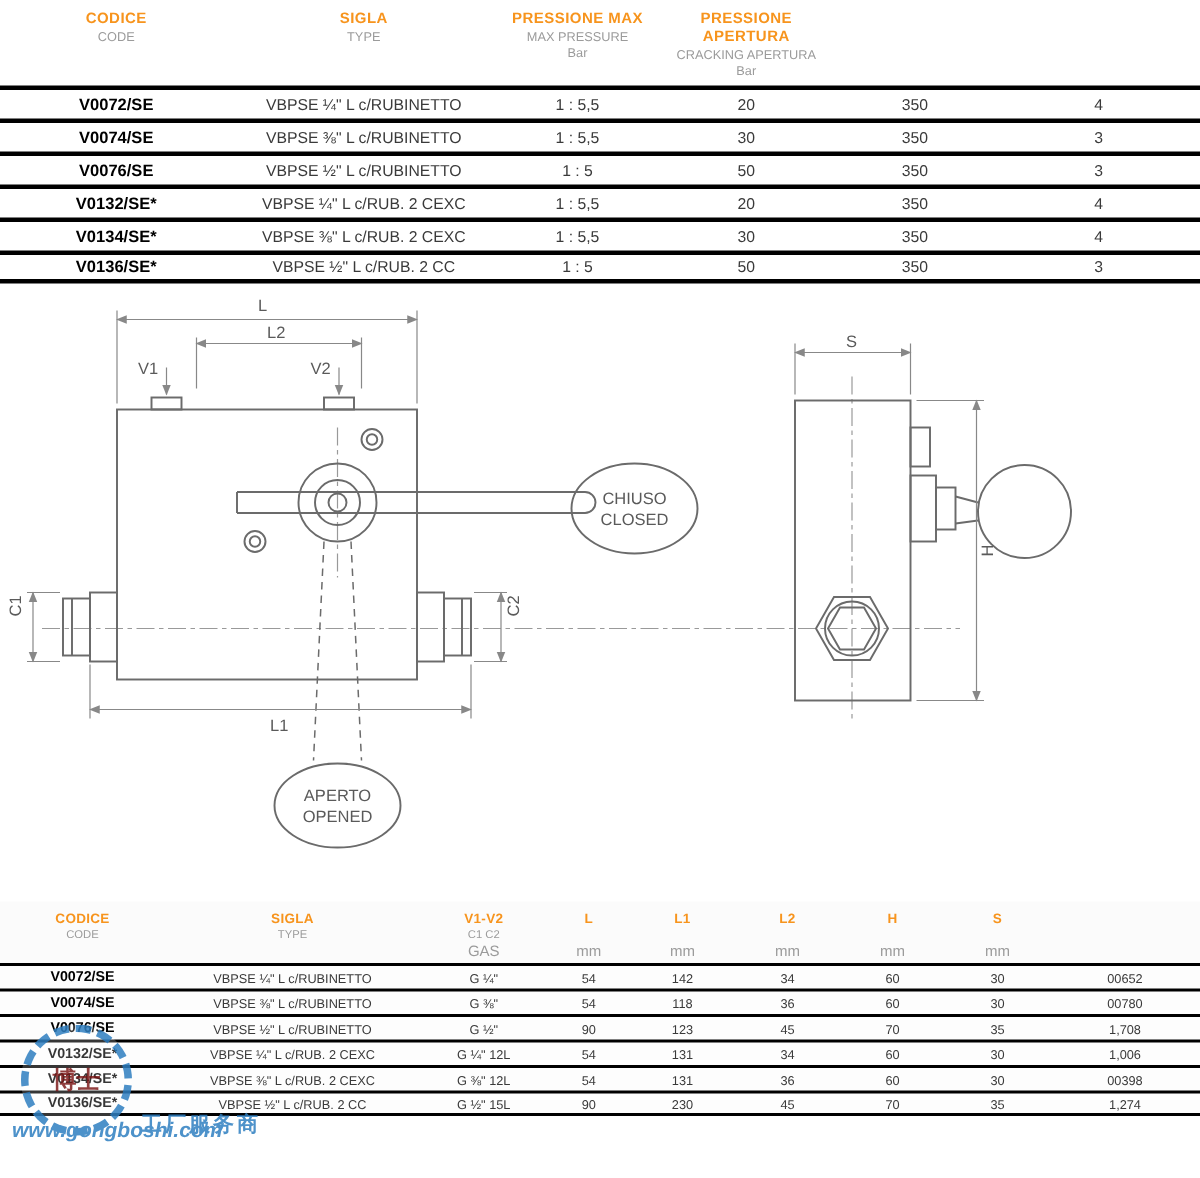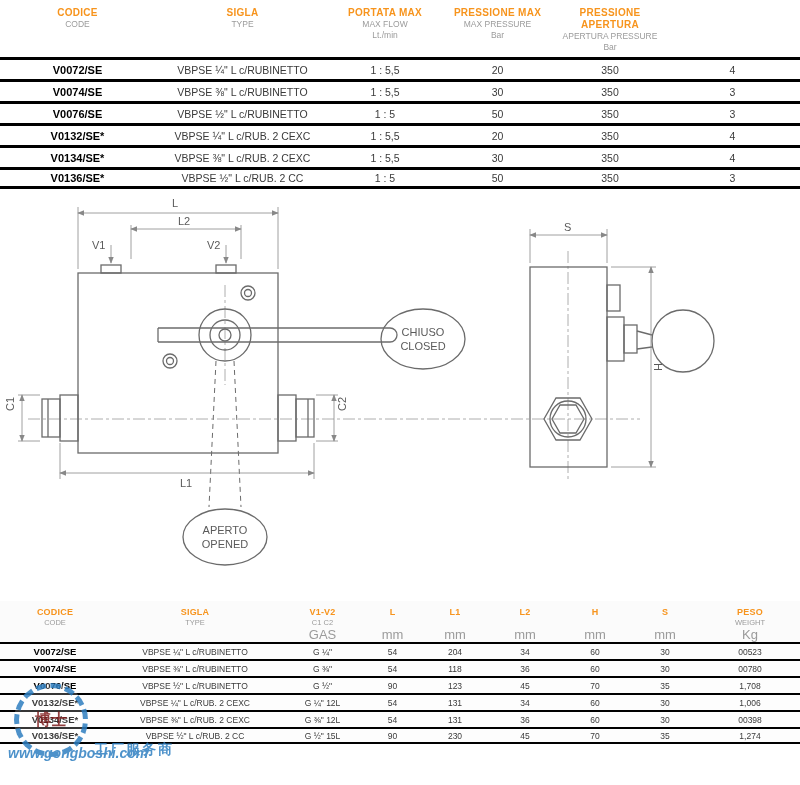--- a/index.html
+++ b/index.html
@@ -25,21 +25,21 @@
   .dim-label { fill:#5a5a5a; font-size:11px; font-family:"Liberation Sans", sans-serif; }
   .balloon-text { fill:#5a5a5a; font-size:11px; font-family:"Liberation Sans", sans-serif; text-anchor:middle; }
 
   
   .bt { width:800px; }
   .bt-grid { display:grid; grid-template-columns:110px 170px 85px 55px 70px 70px 70px 70px 100px; }
   .bt-header { padding:6px 0 3px 0; background:#fbfbfb; }
   .bt-hcell { text-align:center; }
   .bt-main { color:#F7941D; font-size:9px; font-weight:bold; line-height:11px; letter-spacing:.2px; }
   .bt-sub  { color:#9b9b9b; font-size:7.5px; line-height:9px; min-height:9px; }
-  .bt-unit { color:#9b9b9b; font-size:13px; line-height:9px; margin-top:3px; min-height:9px; }
+  .bt-unit { color:#9b9b9b; font-size:10px; line-height:9px; margin-top:3px; min-height:9px; }
   .bt-row { border-top:2px solid #000; height:17px; align-items:center; background:#fdfdfd; }
   .bt-row:last-child { border-bottom:2px solid #000; }
   .bt-cell { text-align:center; font-size:8.5px; color:#3a3a3a; }
   .bt-code { font-weight:bold; color:#000; font-size:9.5px; }
 
   
   .watermark { position:absolute; left:2px; bottom:2px; width:240px; height:100px; color:#2f7fc1; opacity:.85; pointer-events:none; }
   .wm-ring { position:absolute; left:12px; top:0; width:74px; height:74px; border-radius:50%;
              border:5px dashed #2f7fc1; display:flex; align-items:center; justify-content:center; background:rgba(255,255,255,.25); }
   .wm-char { font-size:16px; font-weight:bold; color:#7f1d1d; }
@@ -55,32 +55,27 @@
     <div class="tt-grid tt-header">
       <div class="tt-hcell">
         <div class="tt-main">CODICE</div>
         <div class="tt-sub">CODE</div>
       </div>
       <div class="tt-hcell">
         <div class="tt-main">SIGLA</div>
         <div class="tt-sub">TYPE</div>
       </div>
       <div class="tt-hcell">
-        <div class="tt-main">PORTATA MAX</div>
-        <div class="tt-sub">MAX FLOW</div>
-        <div class="tt-unit">Lt./min</div>
-      </div>
-      <div class="tt-hcell">
         <div class="tt-main">PRESSIONE MAX</div>
         <div class="tt-sub">MAX PRESSURE</div>
         <div class="tt-unit">Bar</div>
       </div>
       <div class="tt-hcell">
         <div class="tt-main">PRESSIONE APERTURA</div>
-        <div class="tt-sub">APERTURA PRESSURE</div>
+        <div class="tt-sub">CRACKING APERTURA</div>
         <div class="tt-unit">Bar</div>
       </div>
     </div>
 
     <div class="tt-grid tt-row">
       <div class="tt-cell tt-code">V0072/SE</div>
       <div class="tt-cell">VBPSE ¼" L c/RUBINETTO</div>
       <div class="tt-cell">1 : 5,5</div>
       <div class="tt-cell">20</div>
       <div class="tt-cell">350</div>
@@ -278,37 +273,32 @@
       <div class="bt-hcell">
         <div class="bt-main">H</div>
         <div class="bt-sub"></div>
         <div class="bt-unit">mm</div>
       </div>
       <div class="bt-hcell">
         <div class="bt-main">S</div>
         <div class="bt-sub"></div>
         <div class="bt-unit">mm</div>
       </div>
-      <div class="bt-hcell">
-        <div class="bt-main">PESO</div>
-        <div class="bt-sub">WEIGHT</div>
-        <div class="bt-unit">Kg</div>
-      </div>
     </div>
 
     <div class="bt-grid bt-row">
       <div class="bt-cell bt-code">V0072/SE</div>
       <div class="bt-cell">VBPSE ¼" L c/RUBINETTO</div>
       <div class="bt-cell">G ¼"</div>
       <div class="bt-cell">54</div>
-      <div class="bt-cell">204</div>
+      <div class="bt-cell">142</div>
       <div class="bt-cell">34</div>
       <div class="bt-cell">60</div>
       <div class="bt-cell">30</div>
-      <div class="bt-cell">00523</div>
+      <div class="bt-cell">00652</div>
     </div>
     <div class="bt-grid bt-row">
       <div class="bt-cell bt-code">V0074/SE</div>
       <div class="bt-cell">VBPSE ⅜" L c/RUBINETTO</div>
       <div class="bt-cell">G ⅜"</div>
       <div class="bt-cell">54</div>
       <div class="bt-cell">118</div>
       <div class="bt-cell">36</div>
       <div class="bt-cell">60</div>
       <div class="bt-cell">30</div>

